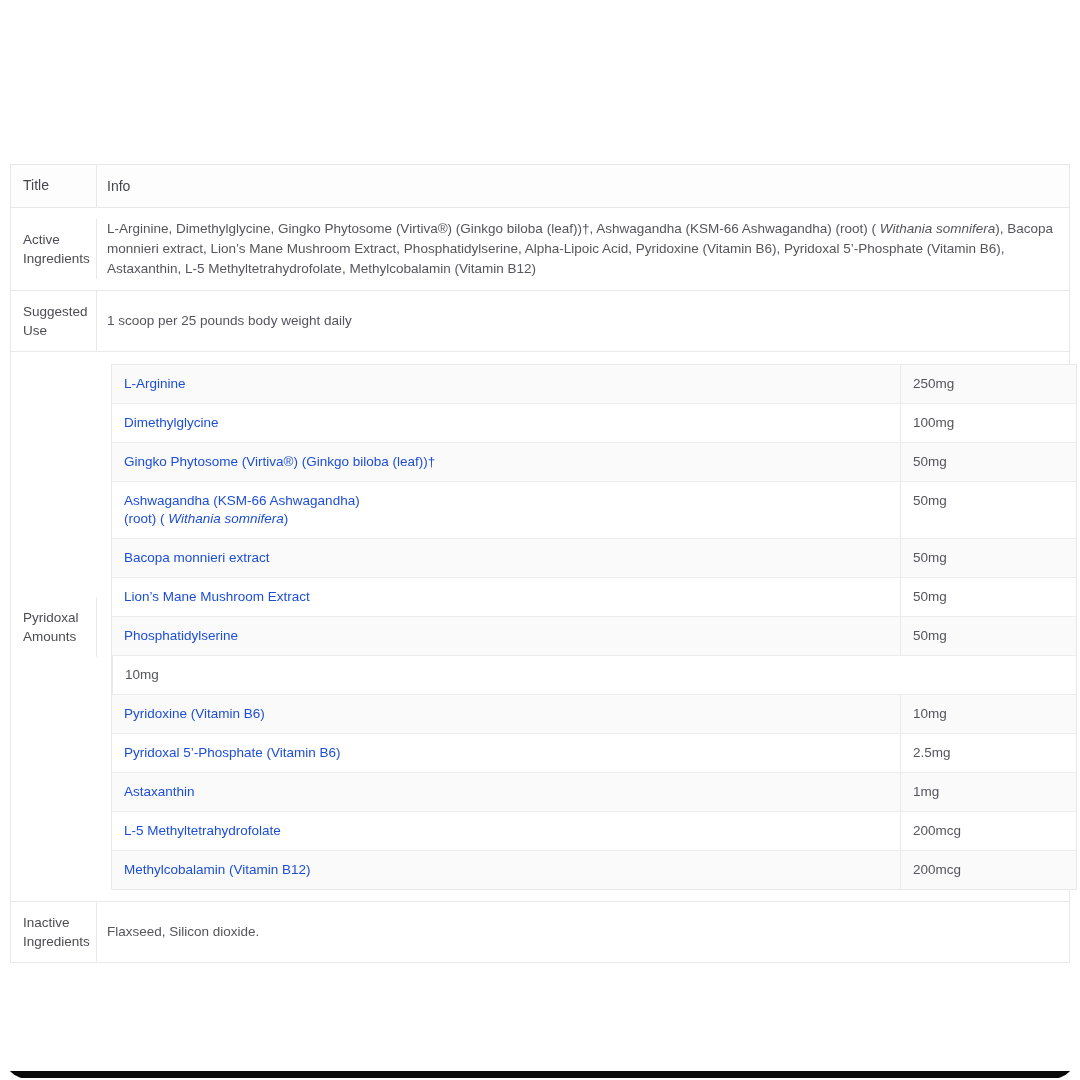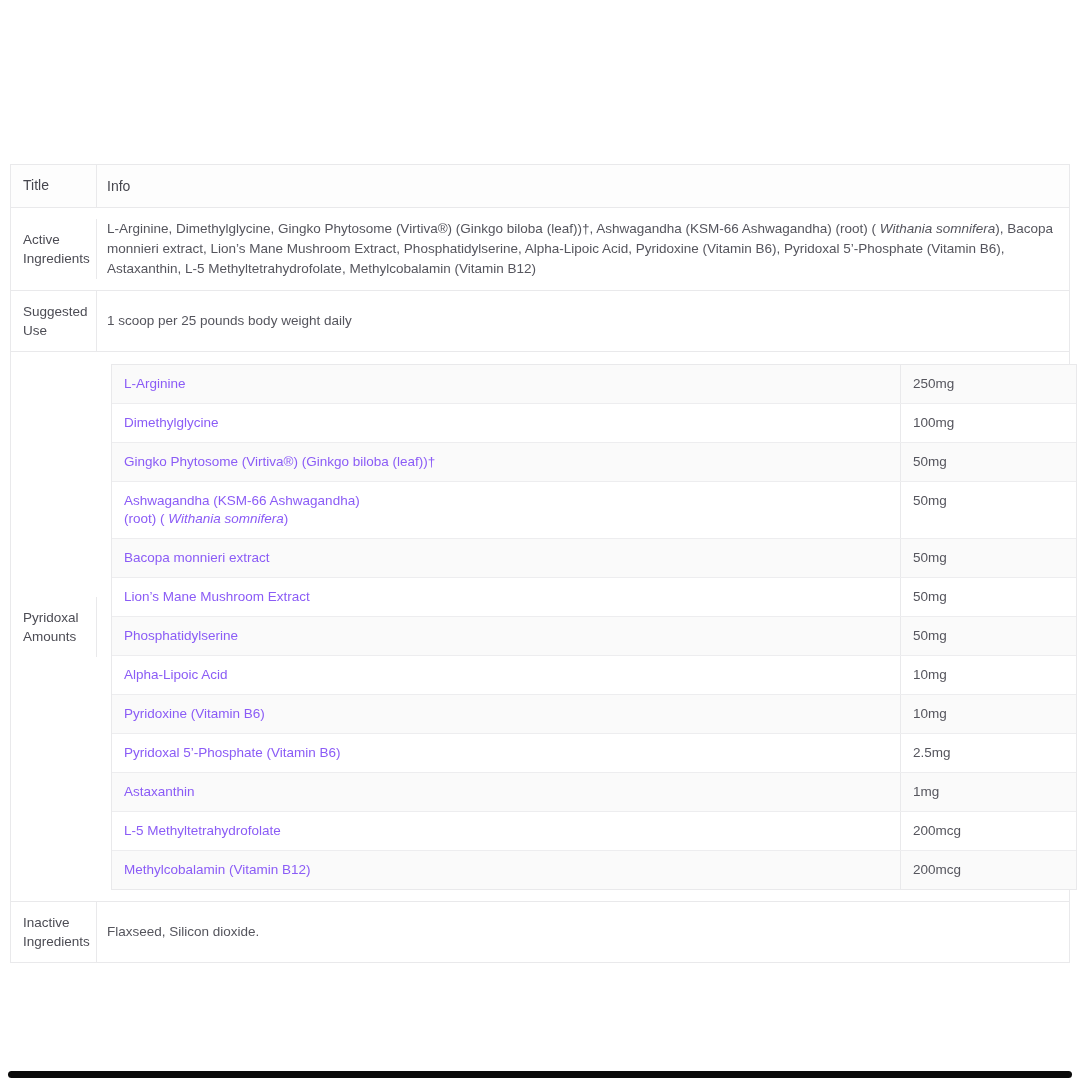--- a/index.html
+++ b/index.html
@@ -1,37 +1,37 @@
 <!DOCTYPE html>
 <html><head>
 <meta charset="utf-8">
 <style>
   * { margin:0; padding:0; box-sizing:border-box; }
   html,body { width:1080px; height:1080px; background:#ffffff; }
   body { font-family:"Liberation Sans","DejaVu Sans",sans-serif; color:#54545c; }
-  .sheet { position:relative; width:1080px; height:1080px; background:#ffffff; overflow:hidden; }
+  .sheet { position:relative; width:1080px; height:1080px; background:#ffffff; overflow:hidden;border-radius:32px; }
 
   .outer-table { position:absolute; left:10px; top:164px; width:1060px; border:1px solid #e9e9eb; background:#ffffff; }
   .o-row { display:flex; align-items:stretch; }
   .o-row + .o-row { border-top:1px solid #e9e9eb;align-items:center; }
   .o-label { width:86px; flex:0 0 86px; border-right:1px solid #e9e9eb; padding:11px 4px 11px 12px; font-size:13.5px; line-height:19px; color:#4c4c54; }
   .o-info { flex:1; padding:11px 12px 11px 10px; font-size:13.5px; line-height:20px; color:#55555d; }
   .o-header .o-label, .o-header .o-info { font-size:14px; color:#46464e; padding-top:11px; padding-bottom:11px; }
   .o-header { min-height:41px; background:#fdfdfd; }
   .row-active { min-height:70px; }
   .row-suggested { min-height:54px; }
   .row-amounts { min-height:531px; }
   .row-inactive { min-height:51px; }
   .o-info em { }
 
   .inner-table { margin:1px 0 0 4px; width:966px; border:1px solid #e9e9eb; background:#ffffff; }
   .ing-row { display:flex; align-items:stretch; }
   .ing-row + .ing-row { border-top:1px solid #ededef; }
   .inner-table div.ing-row:nth-of-type(odd) { background:#fafafa; }
-  .ing-name { flex:1; padding:10px 12px; font-size:13.5px; line-height:18px; color:#8b5cf6; }
+  .ing-name { flex:1; padding:10px 12px; font-size:13.5px; line-height:18px; color:#1d4ed8; }
   .ing-amount { flex:0 0 176px; border-left:1px solid #e9e9eb; padding:10px 12px; font-size:13.5px; line-height:18px; color:#55555d; }
 
   .footer-bar { position:absolute; left:8px; top:1071px; width:1064px; height:7px; background:#0a0a0a; border-radius:4px; }
 </style>
 </head>
 <body>
 
 <div class="sheet">
 
   <div class="outer-table">
@@ -85,21 +85,20 @@
               <div class="ing-name"><span>Lion’s Mane Mushroom Extract</span></div>
               <div class="ing-amount">50mg</div>
             </div>
 
             <div class="ing-row">
               <div class="ing-name"><span>Phosphatidylserine</span></div>
               <div class="ing-amount">50mg</div>
             </div>
 
             <div class="ing-row">
-              <div class="ing-name"><span>Alpha-Lipoic Acid</span></div>
               <div class="ing-amount">10mg</div>
             </div>
 
             <div class="ing-row">
               <div class="ing-name"><span>Pyridoxine (Vitamin B6)</span></div>
               <div class="ing-amount">10mg</div>
             </div>
 
             <div class="ing-row">
               <div class="ing-name"><span>Pyridoxal 5’-Phosphate (Vitamin B6)</span></div>

